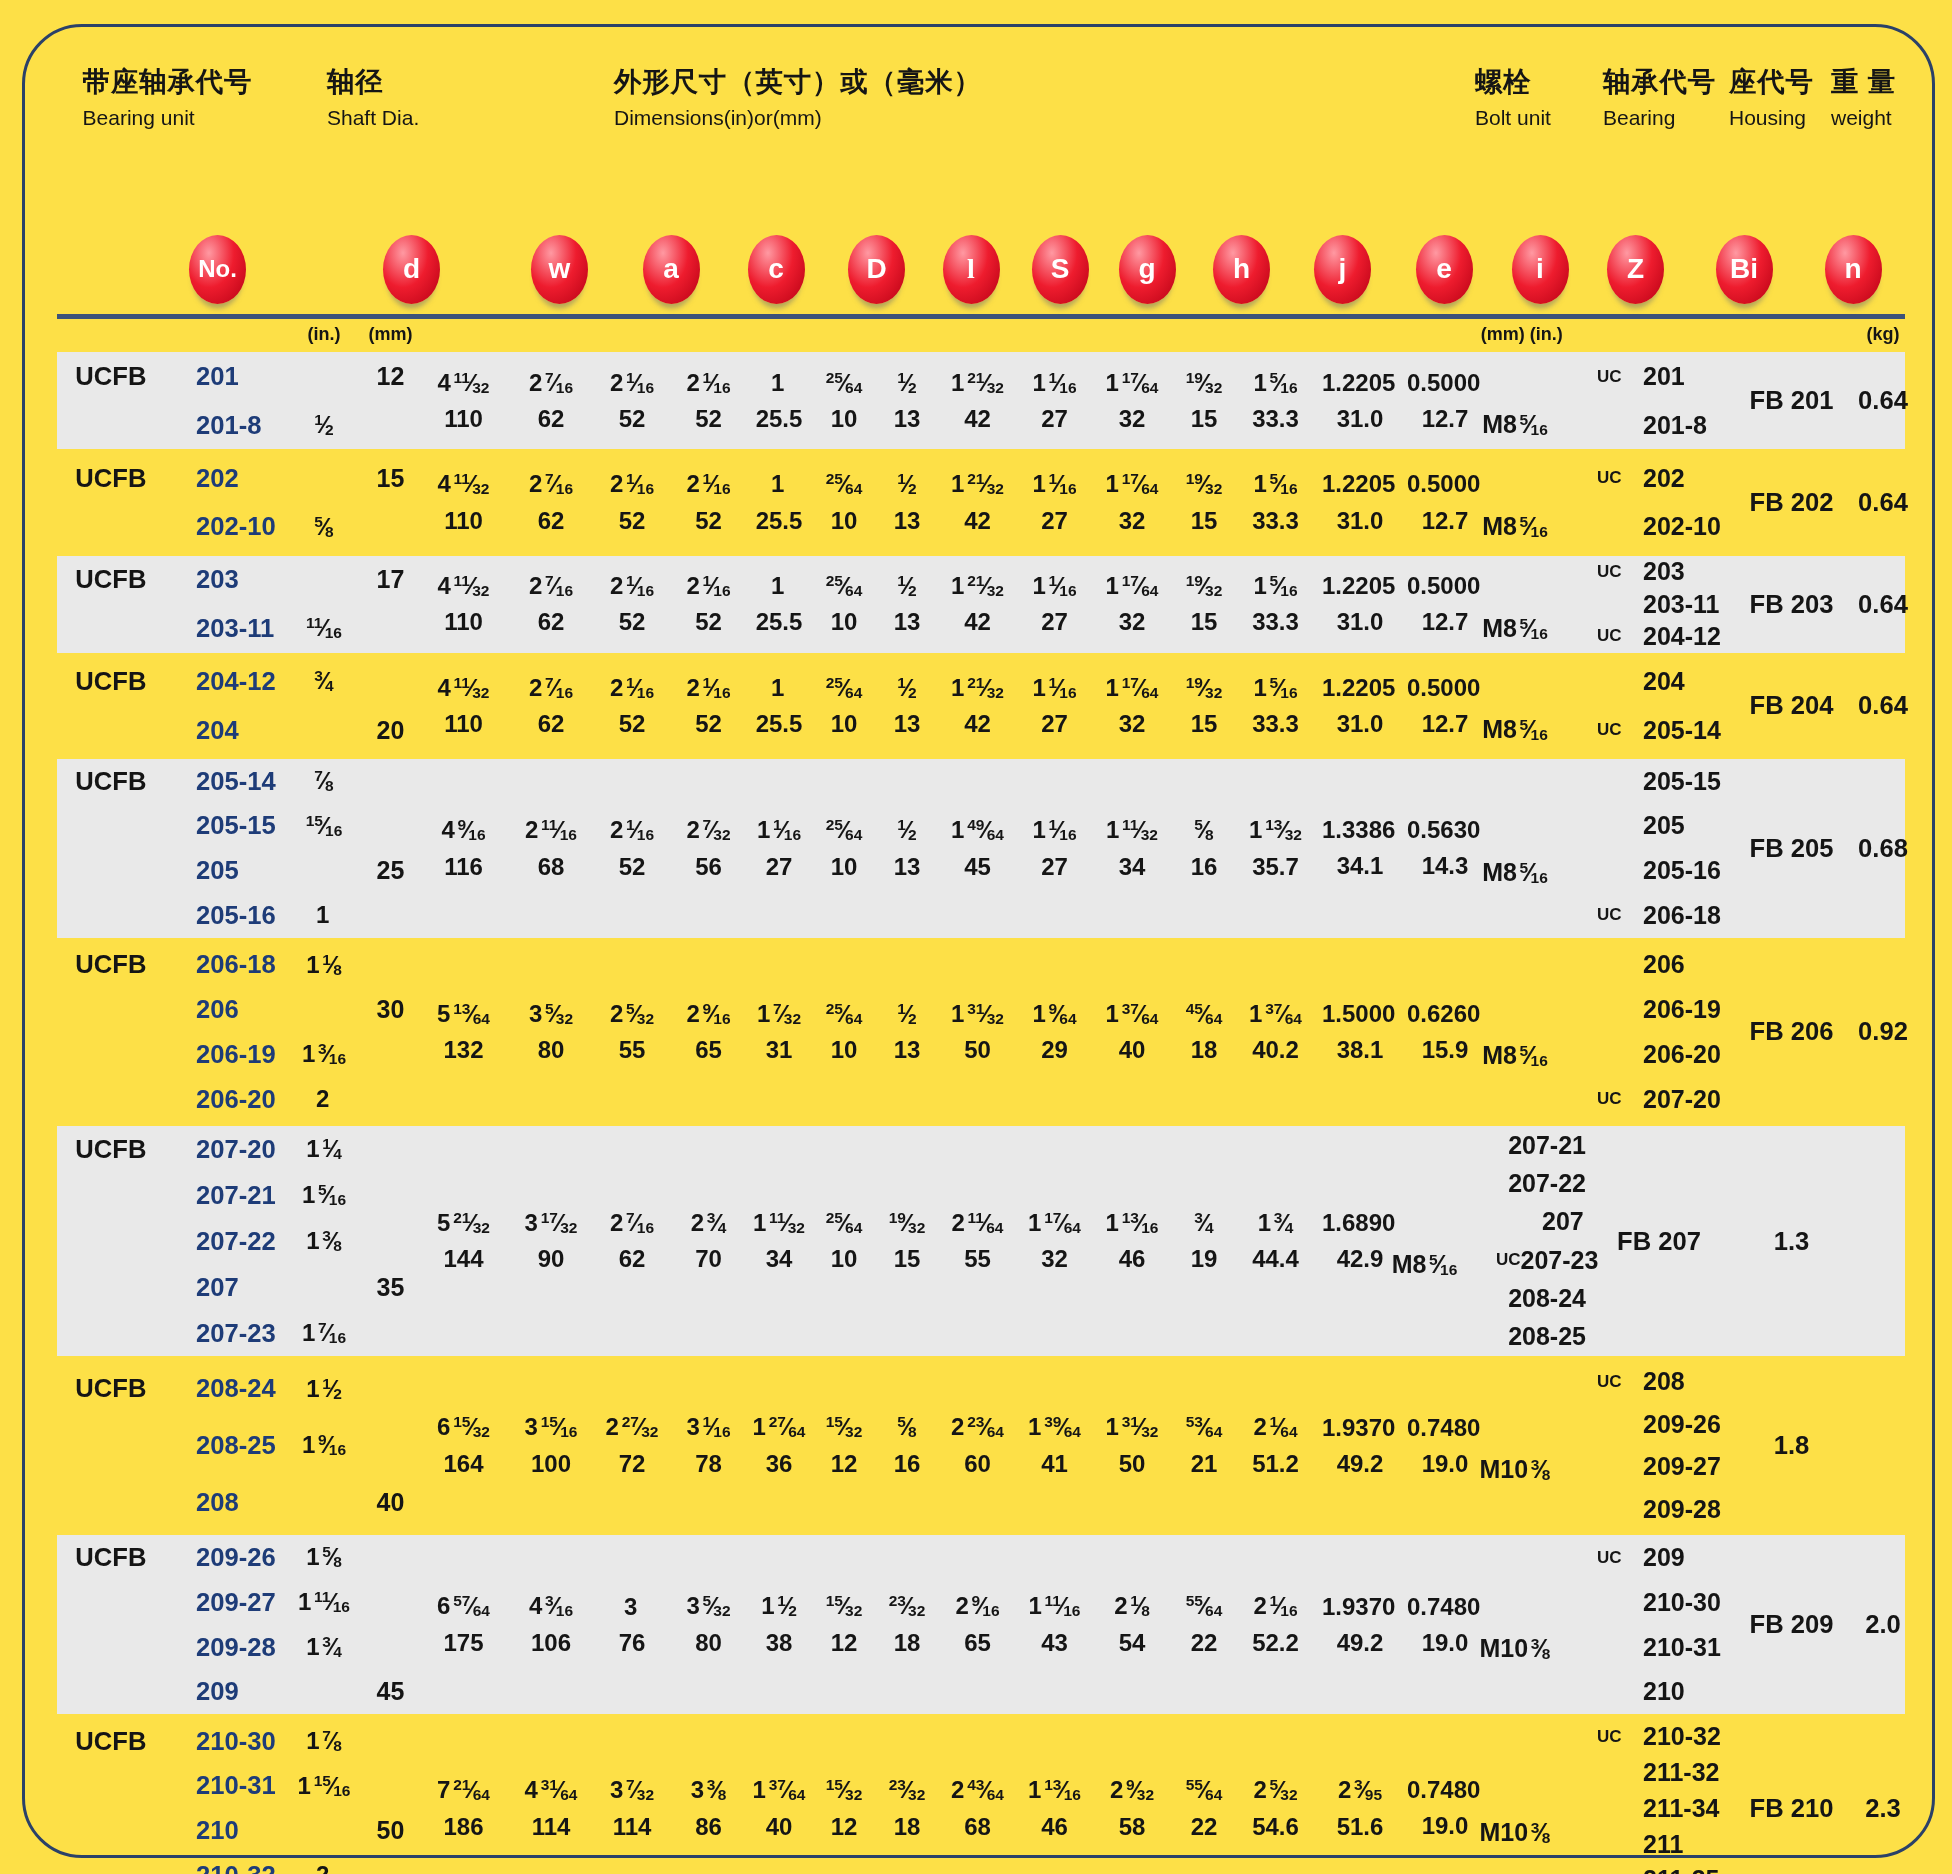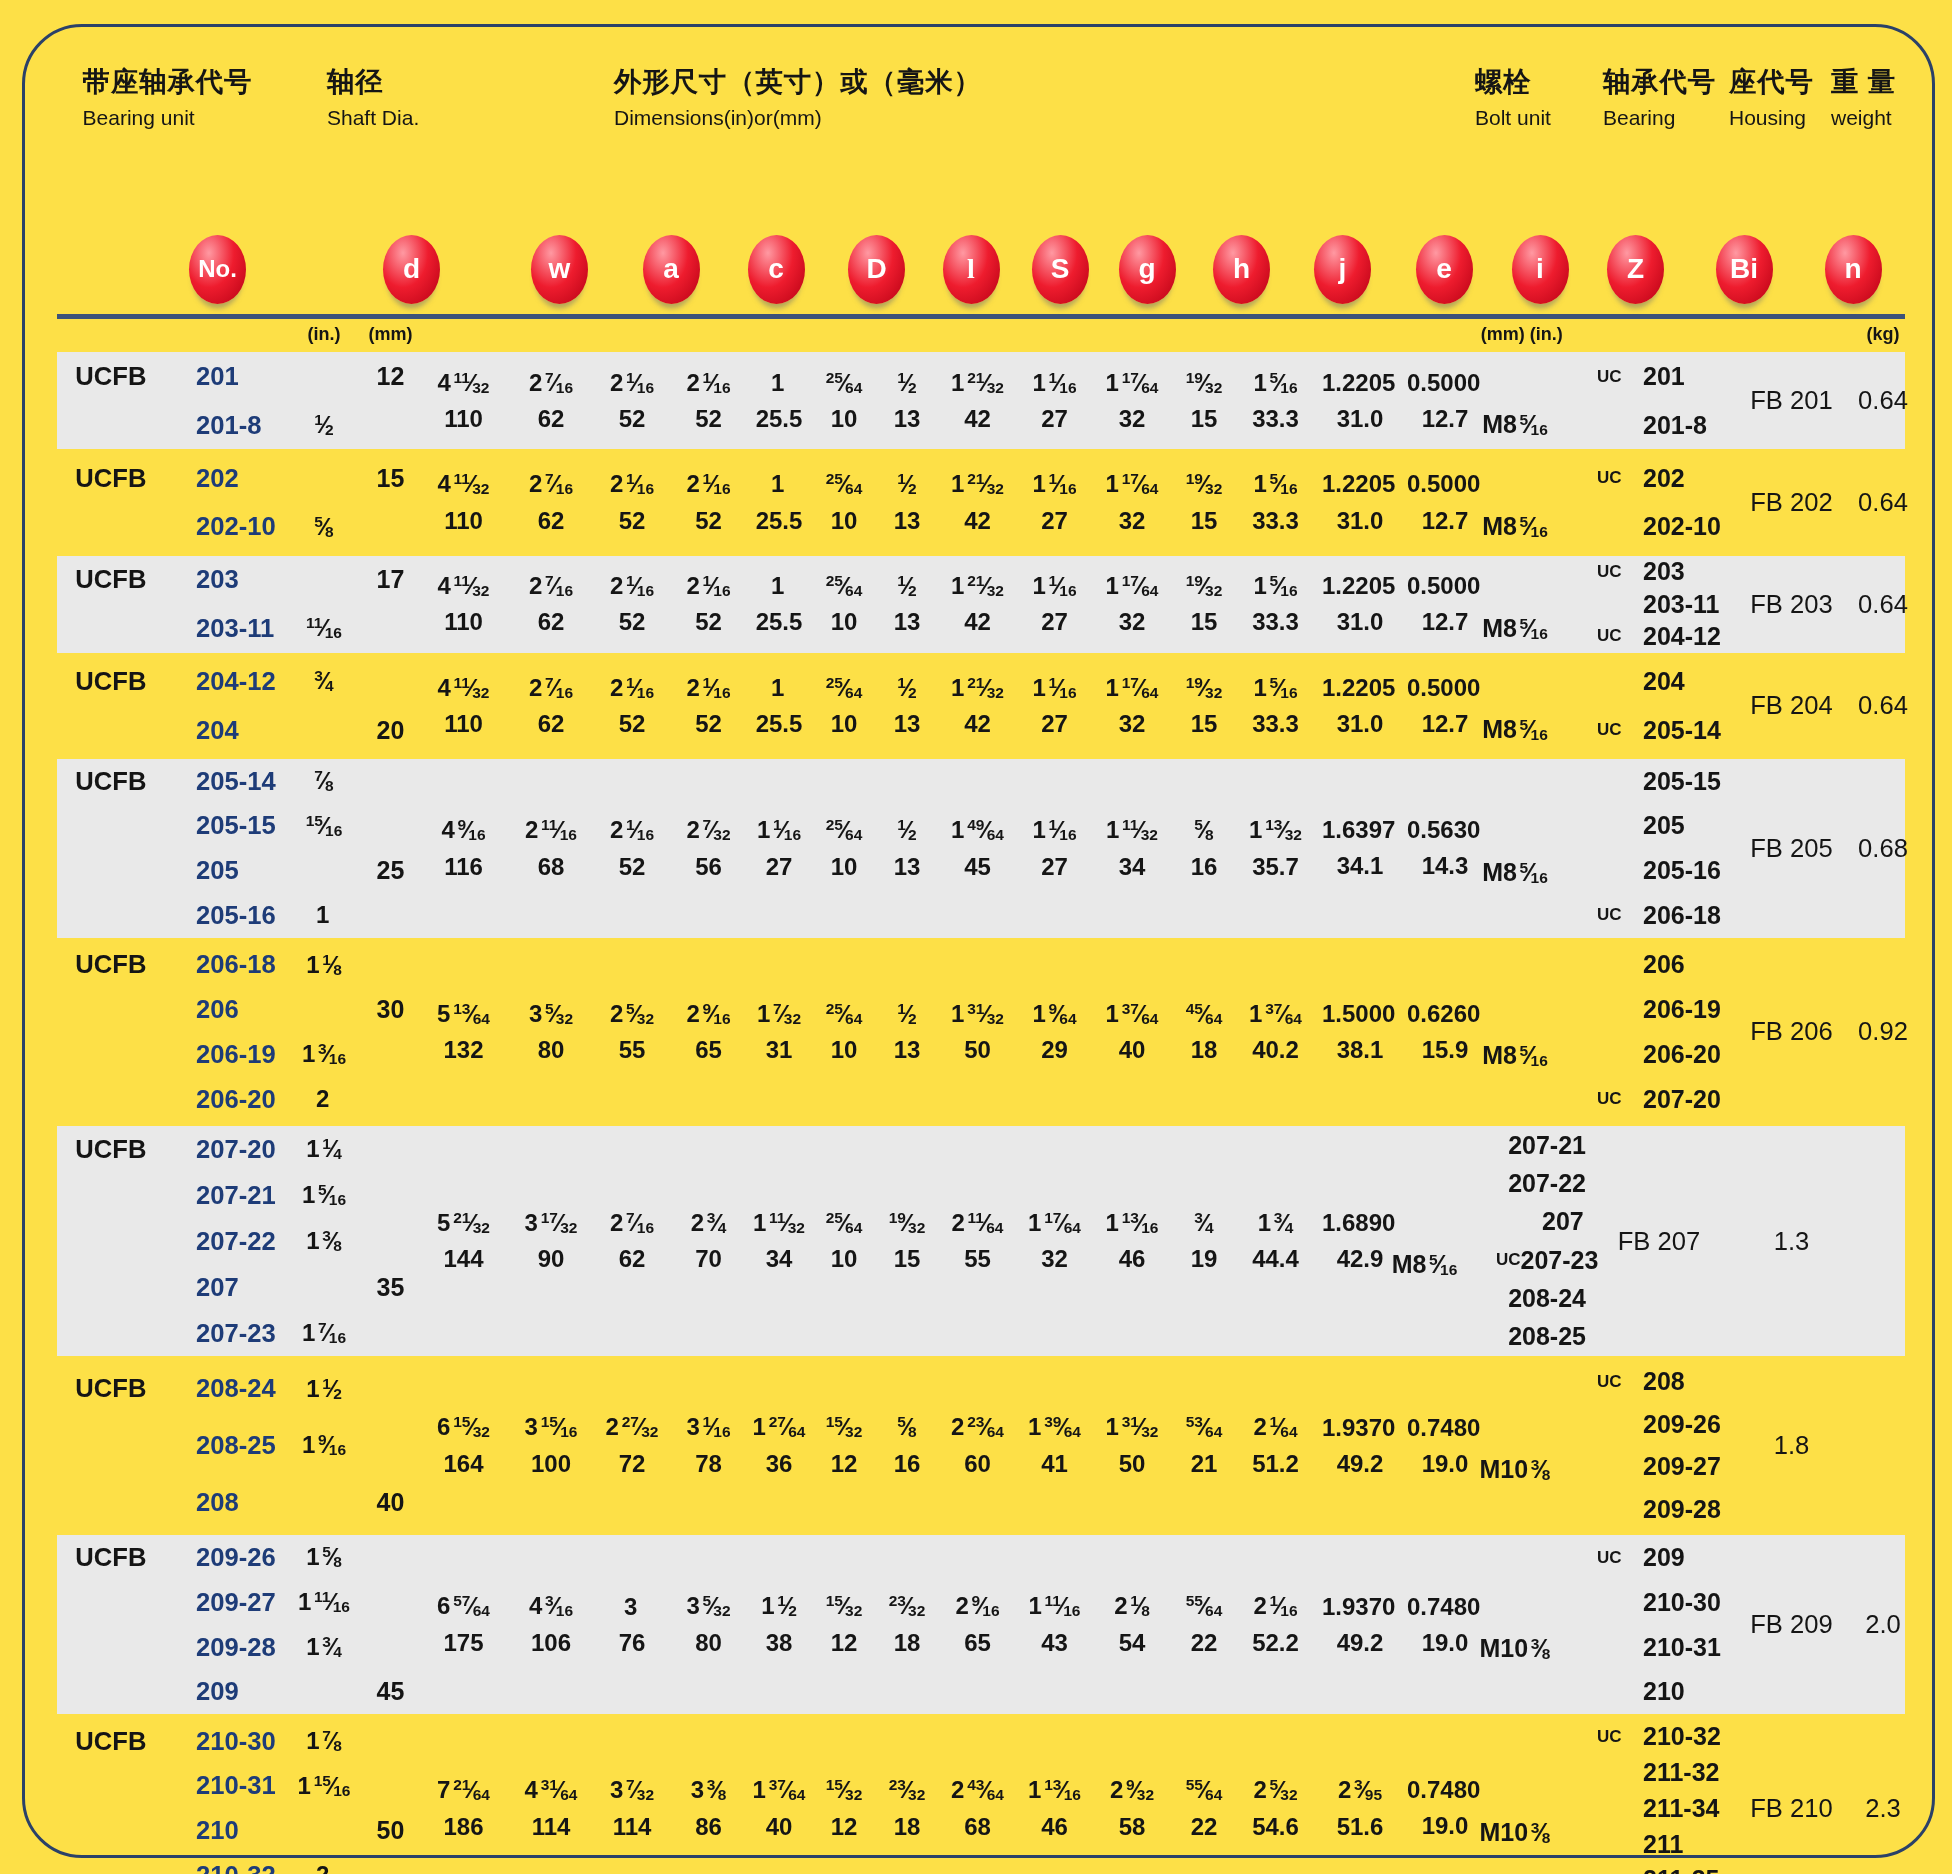--- a/index.html
+++ b/index.html
@@ -46,21 +46,21 @@
   .dinv{font-weight:bold;font-size:24px;white-space:nowrap;}
   .dmmv{font-weight:bold;font-size:25px;}
   .c-dim{flex-direction:column;justify-content:center;align-items:center;gap:8.2px;}
   .l-in{font-weight:bold;font-size:24px;white-space:nowrap;}
   .l-mm{font-weight:bold;font-size:24px;}
   .c-bolt{justify-content:center;align-items:center;font-weight:bold;font-size:25px;white-space:nowrap;margin-top:48px;}
   .c-bolt .in{margin-left:-41px;}
   .brow{flex:1;display:flex;align-items:center;padding-left:11px;}
   .uc{display:inline-block;width:46px;font-weight:bold;font-size:17px;}
   .bno{font-weight:bold;font-size:25px;white-space:nowrap;}
-  .c-house,.c-wt{justify-content:center;align-items:center;font-weight:normal;font-size:25.6px;white-space:nowrap;}
+  .c-house,.c-wt{justify-content:center;align-items:center;font-weight:bold;font-size:25.6px;white-space:nowrap;}
 
   
   .wh{margin-right:2.7px;}
   .fr{white-space:nowrap;}
   .fr .n{font-size:15.5px;vertical-align:0.5em;}
   .fr .s{margin:0 -0.9px;}
   .fr .d{font-size:15.5px;vertical-align:-0.15em;}
 </style>
 </head>
 <body>
@@ -649,21 +649,21 @@
           </div>
           <div class="cell c-dim">
             <div class="l-in"><span class="fr"><span class="n">5</span><span class="s">⁄</span><span class="d">8</span></span></div>
             <div class="l-mm">16</div>
           </div>
           <div class="cell c-dim">
             <div class="l-in"><span class="wh">1</span><span class="fr"><span class="n">13</span><span class="s">⁄</span><span class="d">32</span></span></div>
             <div class="l-mm">35.7</div>
           </div>
           <div class="cell c-dim">
-            <div class="l-in"><span class="wh">1.6397</span></div>
+            <div class="l-in"><span class="wh">1.3386</span></div>
             <div class="l-mm">34.1</div>
           </div>
           <div class="cell c-dim">
             <div class="l-in"><span class="wh">0.5630</span></div>
             <div class="l-mm">14.3</div>
           </div>
           <div class="cell c-bolt">
             <span class="in"><span class="wh">M8</span><span class="fr"><span class="n">5</span><span class="s">⁄</span><span class="d">16</span></span></span>
           </div>
           <div class="cell colstack">

